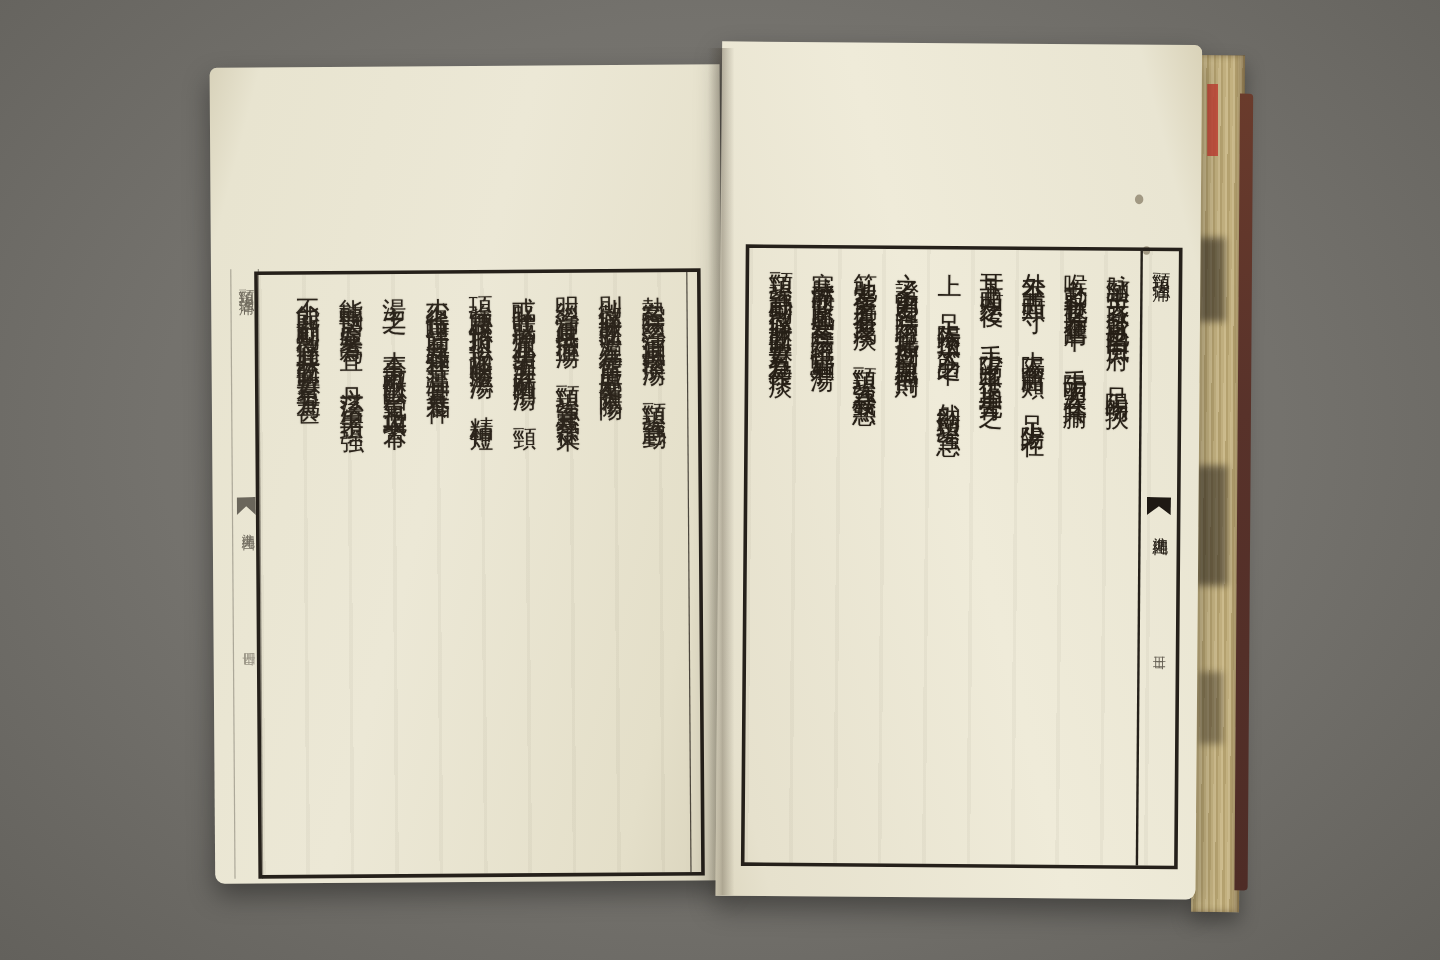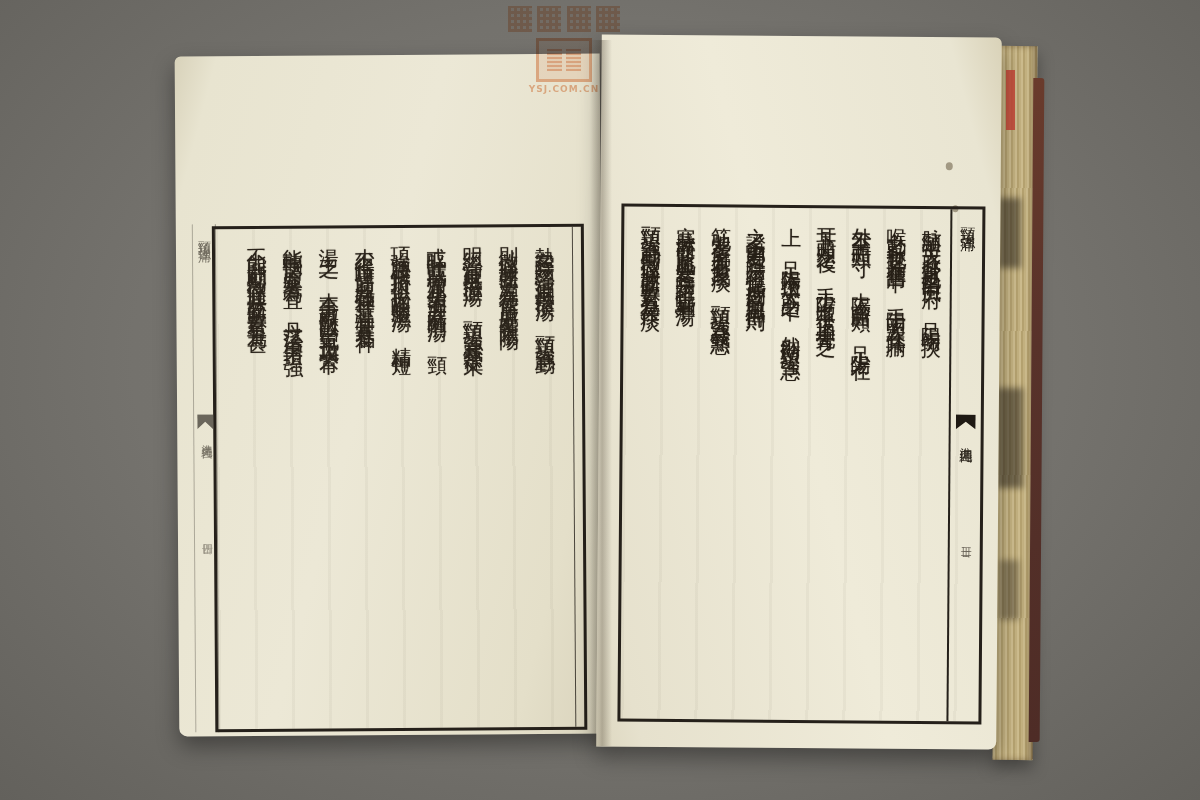--- a/index.html
+++ b/index.html
@@ -130,27 +130,14 @@
         <div class="bx-title">頸項強痛</div>
         <div class="fishtail"></div>
         <div class="bx-vol">準繩四</div>
         <div class="bx-leaf">丗三</div>
       </div>
     </div>
   </div>
 
   <div class="fold-shadow"></div>
 
-  <div class="watermark">
-    <div class="wm-row1">
-      <span class="wm-glyph"></span>
-      <span class="wm-glyph"></span>
-      <span class="wm-glyph"></span>
-      <span class="wm-glyph"></span>
-    </div>
-    <div class="wm-seal">
-      <span></span>
-        <span></span>
-    </div>
-    <div class="wm-caption">YSJ.COM.CN</div>
-  </div>
 
 </div>
 
 </body></html>

